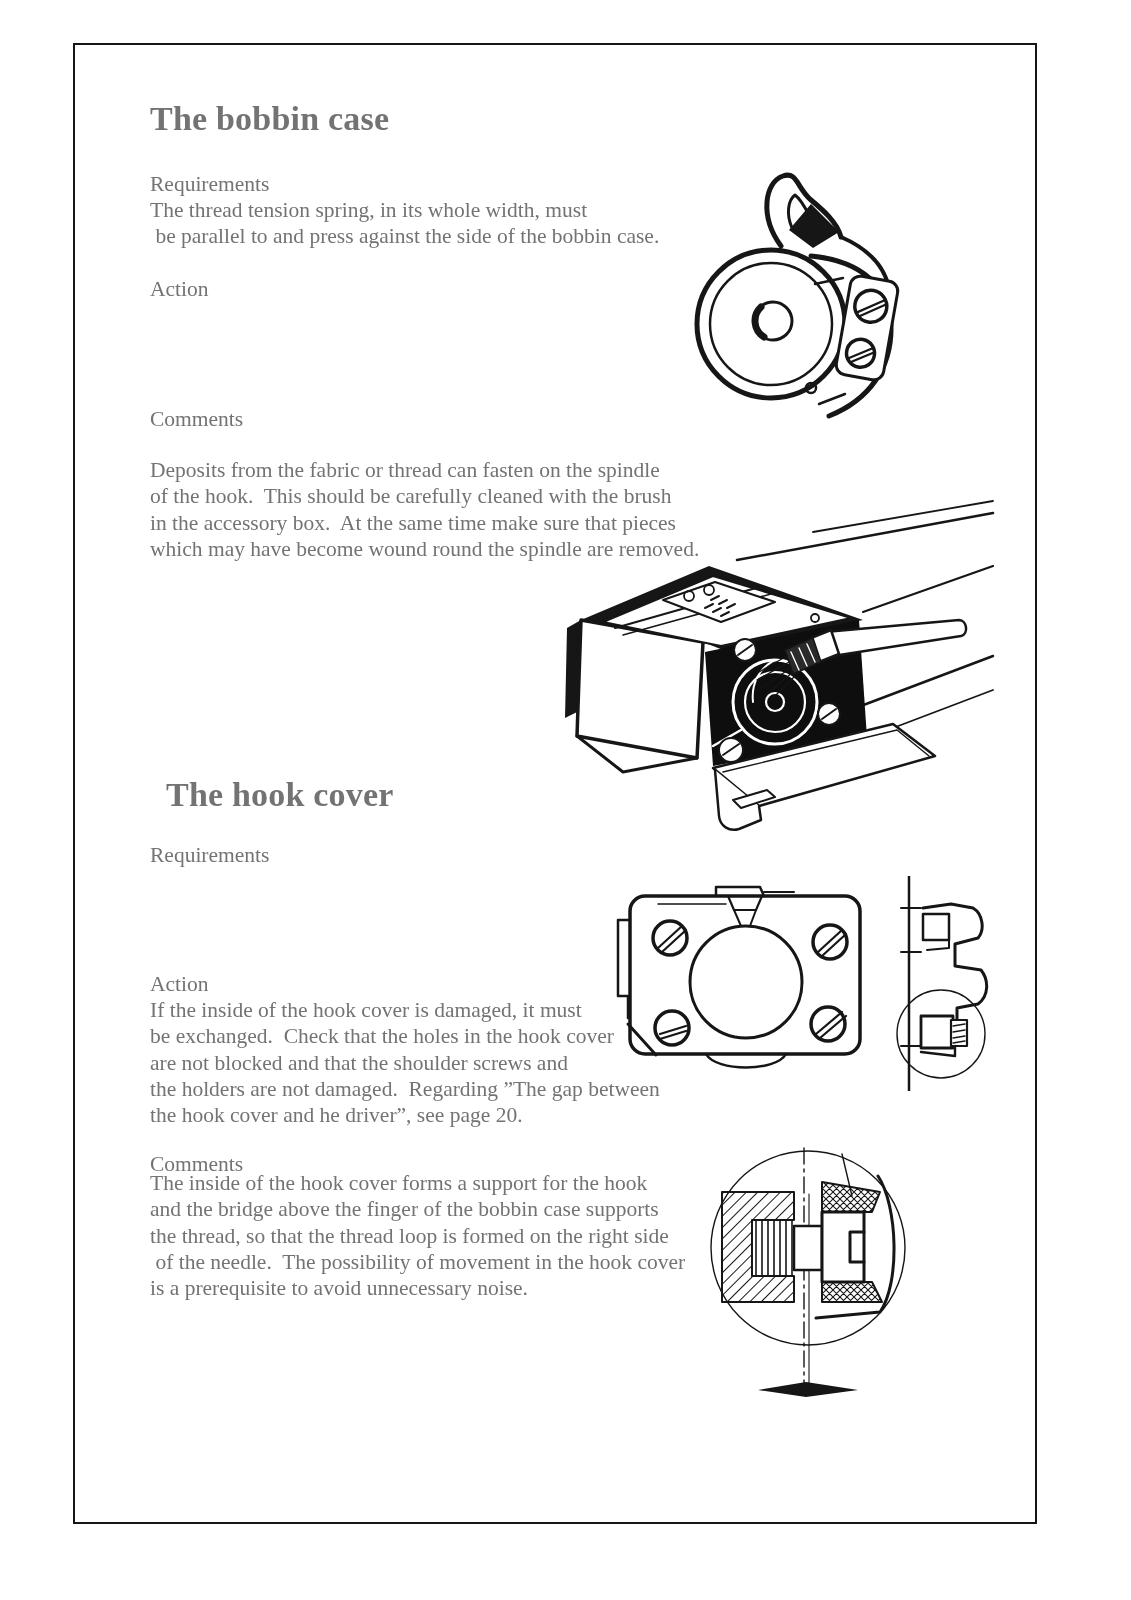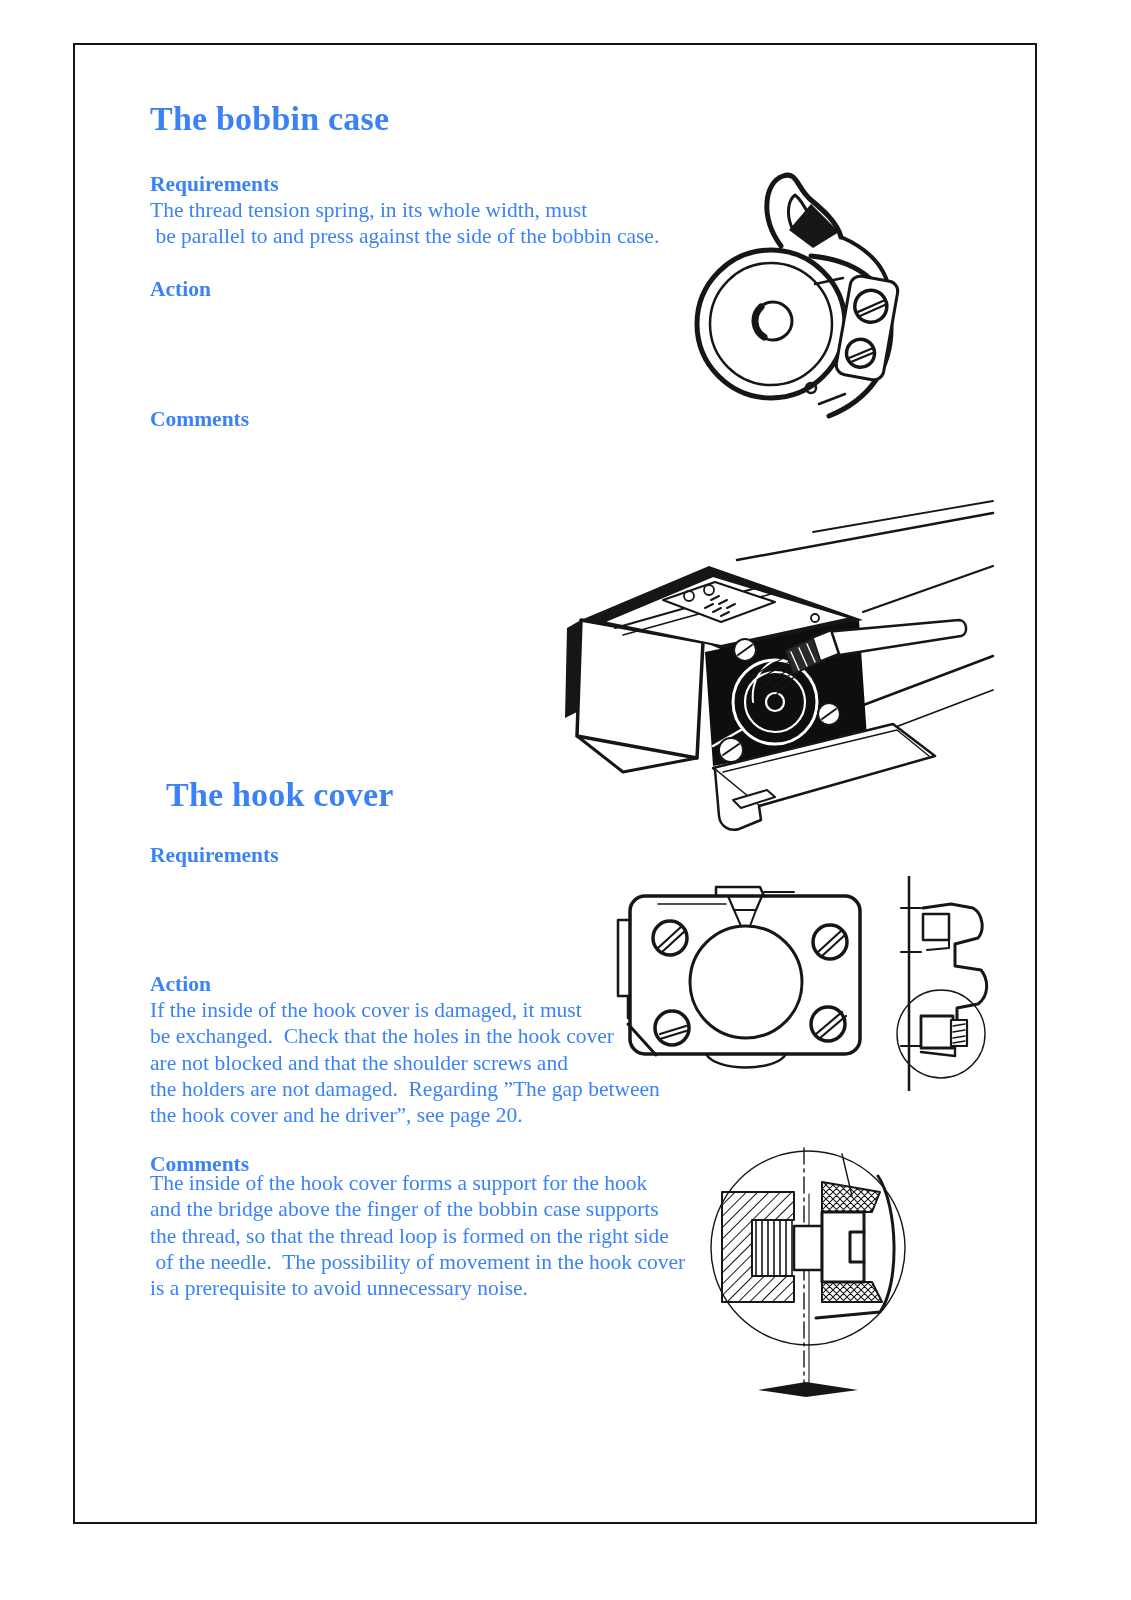--- a/index.html
+++ b/index.html
@@ -1,26 +1,26 @@
 <!DOCTYPE html>
 <html><head>
 <meta charset="utf-8">
 <style>
   html,body{margin:0;padding:0;background:#ffffff;}
   .page{
     position:relative;width:1093px;height:1600px;background:#ffffff;
-    font-family:"Liberation Serif","DejaVu Serif",serif;color:#3b82f6;overflow:hidden;
+    font-family:"Liberation Serif","DejaVu Serif",serif;color:#737373;overflow:hidden;
   }
   .border-box{
     position:absolute;left:73px;top:43px;width:960px;height:1477px;
     border:2.5px solid #161616;background:transparent;
   }
   .abs{position:absolute;}
   .title{font-size:34px;font-weight:bold;letter-spacing:0.2px;white-space:pre;}
-  .heading{font-size:21.5px;font-weight:bold;white-space:pre;}
+  .heading{font-size:21.5px;font-weight:normal;white-space:pre;}
   .body-text{font-size:21.5px;line-height:26.3px;white-space:pre-wrap;width:560px;}
   .footer-text{font-size:23px;white-space:pre;}
   
   .t1{left:150px;top:100px;}
   .s1rh{left:150px;top:172px;}
   .s1rb{left:150px;top:197px;}
   .s1ah{left:150px;top:277px;}
   .s1ab{left:150px;top:302px;}
   .s1ch{left:150px;top:407px;}
   .s1cb{left:150px;top:457px;}
@@ -49,20 +49,24 @@
 
   <div class="abs title t1">The bobbin case</div>
 
   <div class="abs heading s1rh">Requirements</div>
   <div class="abs body-text s1rb">The thread tension spring, in its whole width, must
  be parallel to and press against the side of the bobbin case.</div>
 
   <div class="abs heading s1ah">Action</div>
 
   <div class="abs heading s1ch">Comments</div>
+  <div class="abs body-text s1cb">Deposits from the fabric or thread can fasten on the spindle
+of the hook.  This should be carefully cleaned with the brush
+in the accessory box.  At the same time make sure that pieces
+which may have become wound round the spindle are removed.</div>
 
   <div class="abs fig-bobbin">
     <svg width="215" height="275" viewBox="0 0 215 275" fill="none" stroke="#161616" stroke-linecap="round" stroke-linejoin="round">
 
       <path d="M88,80 C66,50 72,16 90,10 C104,5 104,22 118,34 C130,44 144,56 148,71" stroke-width="5"></path>
       <path d="M99,62 C93,48 95,34 102,29 C110,35 114,46 119,55" stroke-width="3" fill="#fff"></path>
       <polygon points="96,64 118,38 146,66 120,82" fill="#161616" stroke="none"></polygon>
 
       <path d="M118,90 C170,95 197,122 198,160 C199,202 176,234 136,250" stroke-width="5"></path>
       <path d="M148,71 C178,84 194,103 197,128" stroke-width="4"></path>

